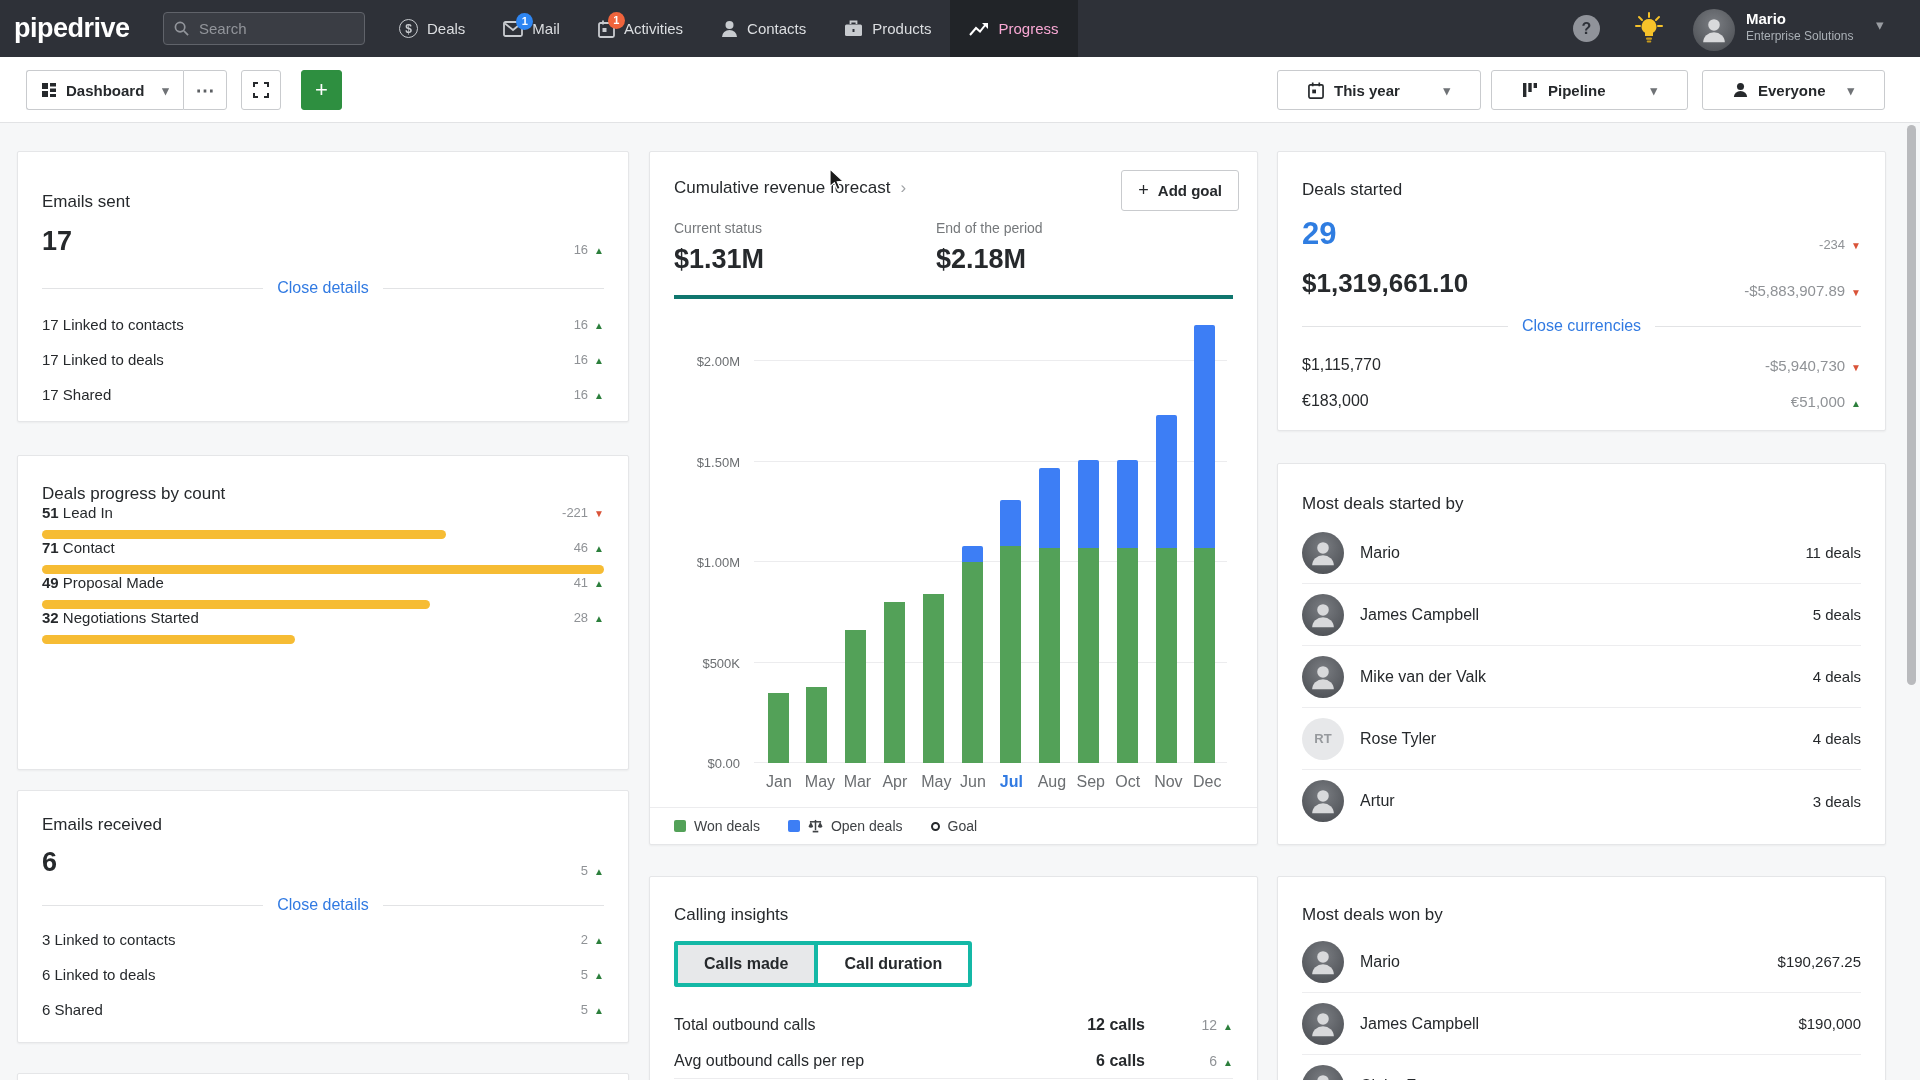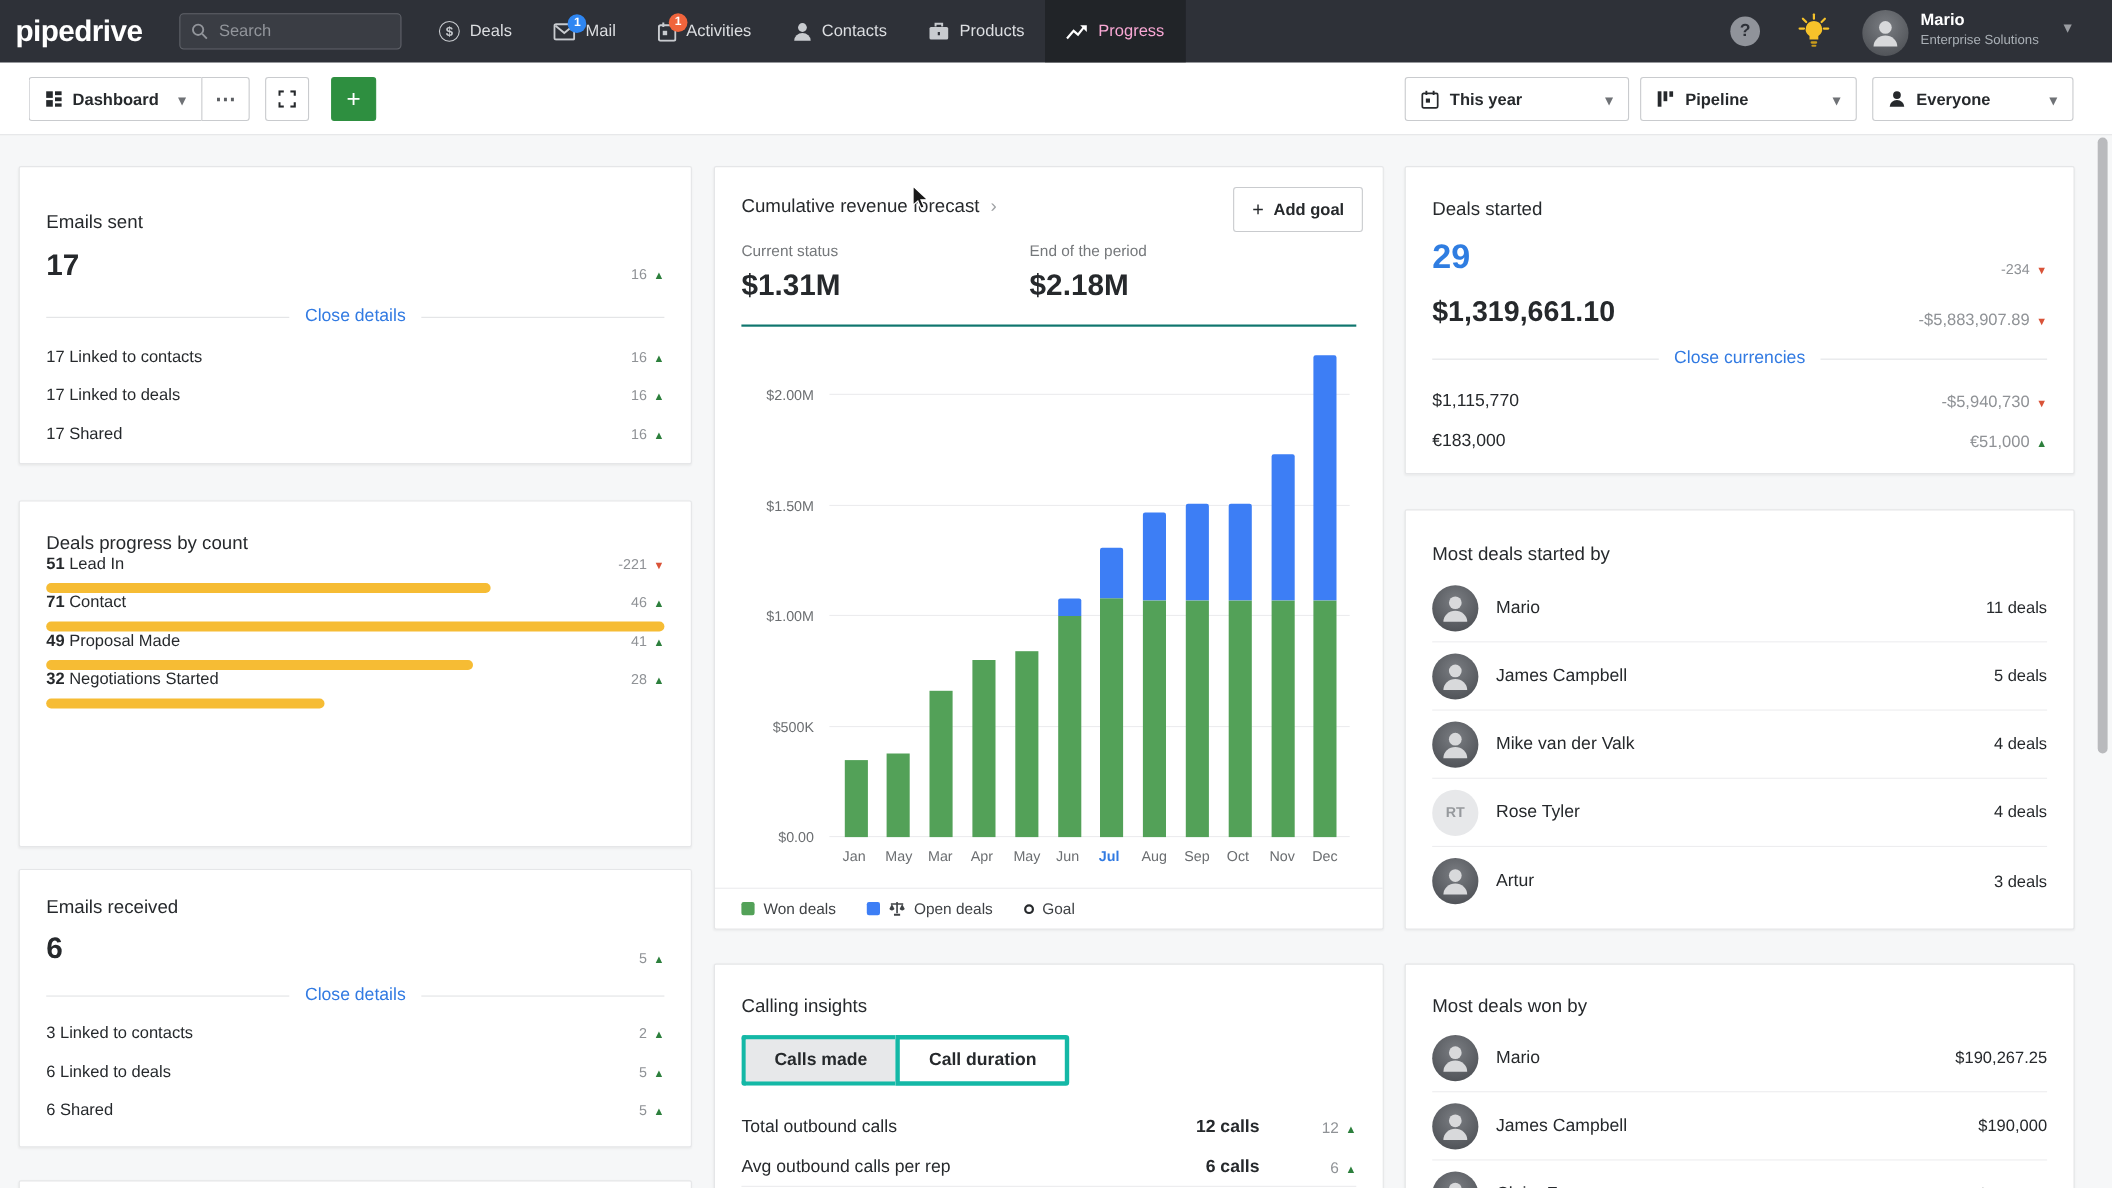--- a/index.html
+++ b/index.html
@@ -48,21 +48,21 @@
     background:#fff; border-bottom:1px solid #e2e3e5; }
   .btn { background:#fff; border:1px solid #c9cbce; border-radius:3px; height:40px;
     display:flex; align-items:center; font-size:15px; font-weight:bold; color:#26292c; cursor:pointer; }
   .btn-group { position:absolute; left:26px; top:13px; display:flex; }
   .seg-dash { border-right:none; border-radius:3px 0 0 3px; padding:0 14px; gap:9px; }
   .seg-dots { border-radius:0 3px 3px 0; width:44px; justify-content:center; font-size:19px; color:#5c5f63; }
   .btn-expand { position:absolute; left:241px; top:13px; width:40px; justify-content:center; }
   .btn-add { position:absolute; left:301px; top:13px; width:41px; justify-content:center;
     background:#2e8f40; border:1px solid #2e8f40; color:#fff; font-size:22px; font-weight:normal; }
   .caret { color:#6f7276; font-size:13px; margin-left:9px; }
-  .filter-btn { position:absolute; top:13px; padding:0 14px; font-weight:bold; }
+  .filter-btn { position:absolute; top:13px; padding:0 30px; font-weight:bold; }
   .filter-btn .lbl { margin-left:10px; }
   .filter-btn .caret { margin-left:auto; }
   #filter-period { left:1277px; width:204px; }
   #filter-pipeline { left:1491px; width:197px; }
   #filter-owner { left:1702px; width:183px; }
 
   
   .card { position:absolute; background:#fff; border:1px solid #e5e6e8; border-radius:2px;
     box-shadow:0 1px 2px rgba(30,30,30,.05); padding:0 24px; }
   .card-title { font-size:17px; color:#26292c; }
@@ -86,38 +86,38 @@
   .prog-head { display:flex; align-items:center; justify-content:space-between; font-size:15px; }
   .prog-head b { font-weight:bold; }
   .prog-track { margin-top:9px; height:9px; }
   .prog-fill { height:9px; border-radius:5px; background:#f6bc34; }
 
   
   .fc-head { position:relative; padding:26px 0 0 0; }
   .fc-title-row { display:flex; align-items:center; gap:10px; }
   .fc-chev { color:#a0a3a6; font-size:17px; }
   .addgoal { position:absolute; right:-6px; top:18px; padding:0 16px; height:41px; gap:9px; font-size:15px; }
-  .fc-stats { display:flex; margin-top:22px; padding-bottom:20px; border-bottom:2px solid #0f766e; }
+  .fc-stats { display:flex; margin-top:22px; padding-bottom:20px; border-bottom:4px solid #0f766e; }
   .fc-stat { width:262px; }
   .fc-stat .lab { font-size:14px; color:#75787b; }
   .fc-stat .val { font-size:27px; font-weight:bold; margin-top:8px; }
 
   
   #chart { position:relative; height:450px; margin-top:14px; }
   .gridline { position:absolute; left:80px; right:6px; height:1px; background:#ececee; }
   .ytick { position:absolute; left:0; width:66px; text-align:right; font-size:13px;
     color:#6b6e71; transform:translateY(50%); }
   #chart-bars { position:absolute; left:86px; right:10px; top:0; bottom:0;
     display:flex; justify-content:space-between; align-items:flex-end; padding:0 6px; }
   .bar-slot { width:24px; display:flex; flex-direction:column; justify-content:flex-end; align-items:center; }
   .seg { width:21px; }
   .seg.open { border-radius:2px 2px 0 0; }
   #chart-xlabels { position:relative; margin:10px 10px 0 86px;
     display:flex; justify-content:space-between; padding:0 6px; }
-  .xtick { width:24px; text-align:left; font-size:13px; color:#6b6e71; }
+  .xtick { width:24px; text-align:right; font-size:16px; color:#6b6e71; }
   .xtick.hl { color:#317ae2; font-weight:bold; }
   .fc-legend-wrap { position:absolute; left:0; right:0; bottom:0; height:37px;
     border-top:1px solid #ececee; display:flex; align-items:center; padding:0 24px; gap:28px; }
   .legend-item { display:flex; align-items:center; gap:8px; font-size:14px; color:#3f4245; }
   .swatch { width:12px; height:12px; border-radius:2px; display:inline-block; }
   .ring { width:9px; height:9px; border:2.5px solid #26292c; border-radius:50%; display:inline-block; }
 
   
   .tabs { display:flex; margin-top:16px; width:fit-content; }
   .tab { padding:10px 26px; font-size:16px; font-weight:bold; border:4px solid #14b8a6;

